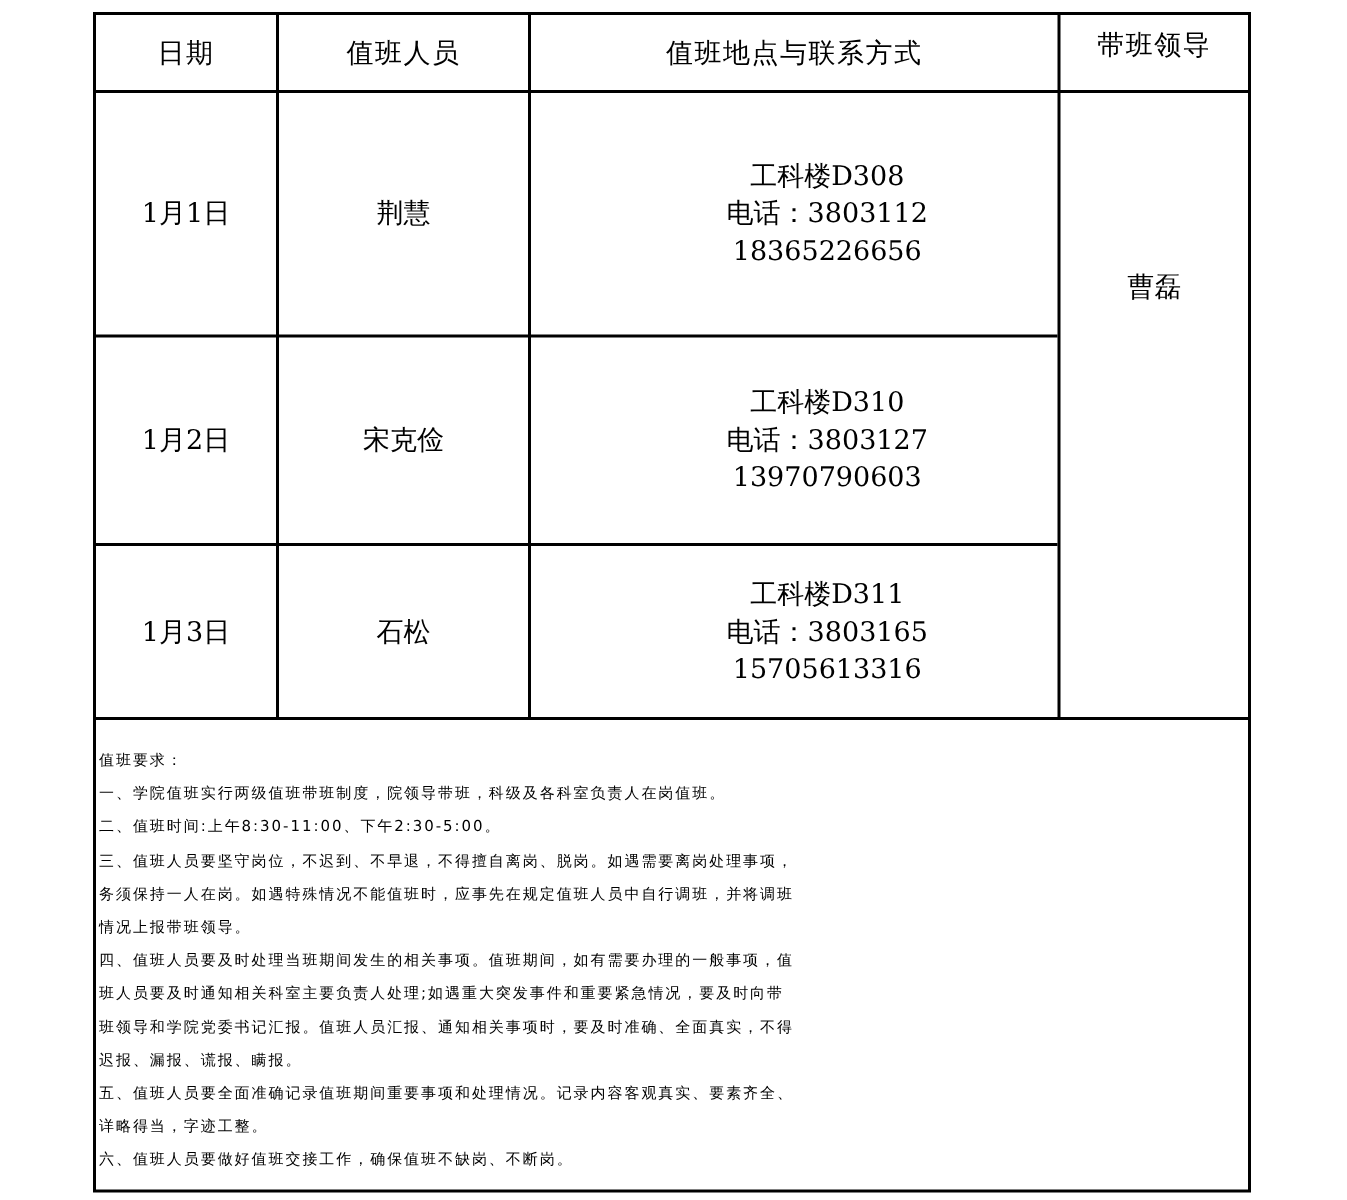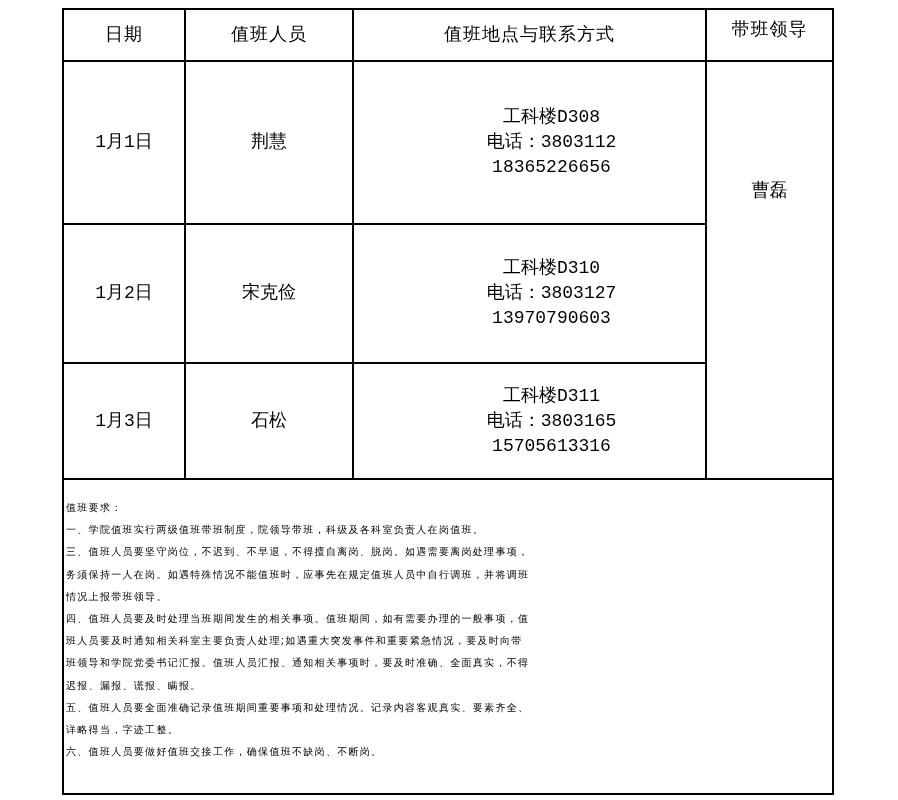--- a/index.html
+++ b/index.html
@@ -36,21 +36,20 @@
     }
     .cell {
       position: absolute;
       display: flex;
       align-items: center;
       justify-content: center;
       text-align: center;
       font-size: 18px;
       line-height: 25px;
       box-sizing: border-box;
-      font-family: Liberation Mono, monospace;
     }
     .hdr {
       font-size: 18px;
       letter-spacing: 1px;
     }
     .contact {
       flex-direction: column;
       padding-left: 44px;
     }
     .contact span {
@@ -115,20 +114,21 @@
     <span>工科楼D311</span>
     <span>电话：3803165</span>
     <span>15705613316</span>
   </div>
 
   <div class="cell leader" style="left:643px;top:52px;width:125px;height:416px;">曹磊</div>
 
   <div class="notes">
     <div>值班要求：</div>
     <div>一、学院值班实行两级值班带班制度，院领导带班，科级及各科室负责人在岗值班。</div>
+    <div>二、值班时间:上午8:30-11:00、下午2:30-5:00。</div>
     <div>三、值班人员要坚守岗位，不迟到、不早退，不得擅自离岗、脱岗。如遇需要离岗处理事项，</div>
     <div>务须保持一人在岗。如遇特殊情况不能值班时，应事先在规定值班人员中自行调班，并将调班</div>
     <div>情况上报带班领导。</div>
     <div>四、值班人员要及时处理当班期间发生的相关事项。值班期间，如有需要办理的一般事项，值</div>
     <div>班人员要及时通知相关科室主要负责人处理;如遇重大突发事件和重要紧急情况，要及时向带</div>
     <div>班领导和学院党委书记汇报。值班人员汇报、通知相关事项时，要及时准确、全面真实，不得</div>
     <div>迟报、漏报、谎报、瞒报。</div>
     <div>五、值班人员要全面准确记录值班期间重要事项和处理情况。记录内容客观真实、要素齐全、</div>
     <div>详略得当，字迹工整。</div>
     <div>六、值班人员要做好值班交接工作，确保值班不缺岗、不断岗。</div>

